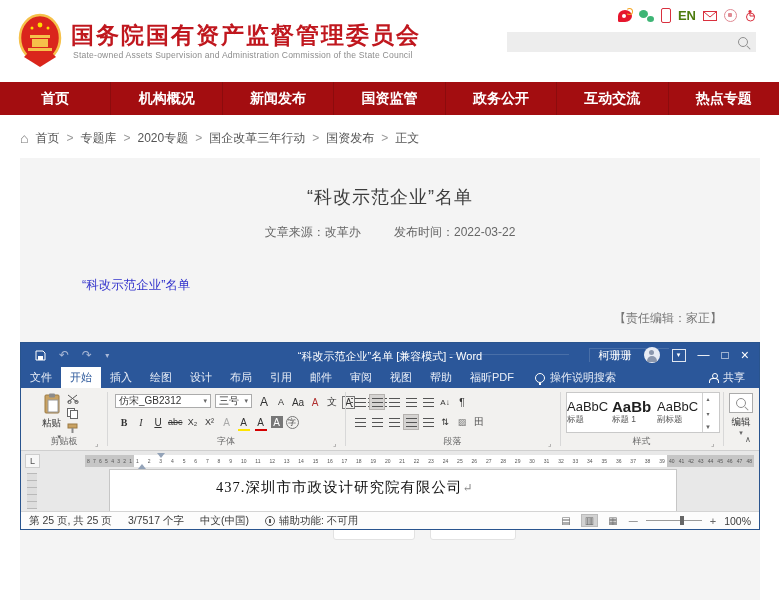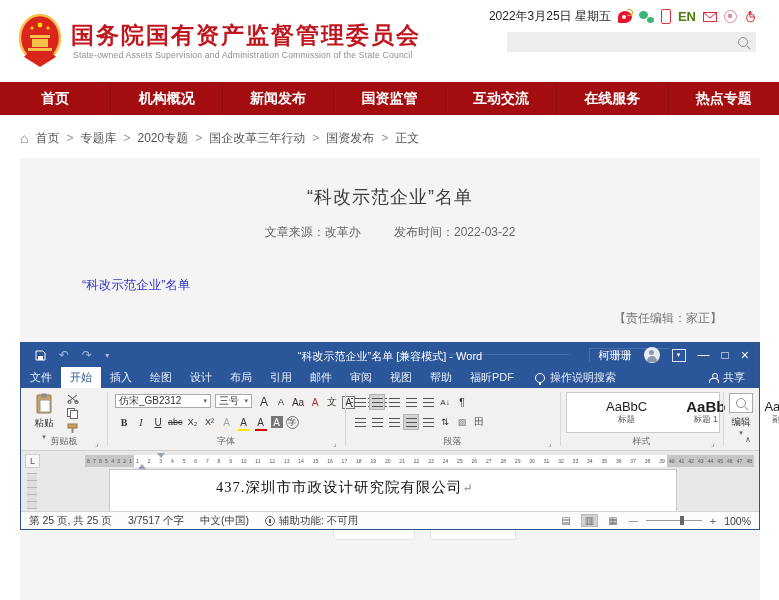--- a/index.html
+++ b/index.html
@@ -68,34 +68,34 @@
   .bulb::after{content:"";position:absolute;left:2.5px;bottom:-3px;width:2px;height:2px;background:#fff;}
   .share{margin-left:auto;display:flex;align-items:center;gap:5px;padding-right:14px;}
   .personic{width:9px;height:9px;position:relative;}
   .personic::before{content:"";position:absolute;left:2.5px;top:0;width:4px;height:4px;border-radius:50%;border:1px solid #fff;}
   .personic::after{content:"";position:absolute;left:0;top:5px;width:8px;height:4px;border-radius:4px 4px 0 0;border:1px solid #fff;border-bottom:none;}
   
   .ribbon{left:0;top:45px;width:738px;height:63px;background:#f2f1ef;border-bottom:1px solid #cfcfcf;box-sizing:border-box;font-size:10px;color:#333;}
   .gdiv{position:absolute;top:4px;bottom:4px;width:1px;background:#d8d8d8;}
   .glabel{position:absolute;bottom:2px;font-size:9px;color:#6a6a6a;text-align:center;}
   .glaunch{position:absolute;bottom:2px;font-size:8px;color:#8a8a8a;cursor:pointer;}
-  .bigbtn{position:absolute;left:6px;top:5px;width:34px;text-align:center;cursor:pointer;}
+  .bigbtn{position:absolute;left:6px;top:5px;width:34px;text-align:right;cursor:pointer;}
   .bigbtn .lbl{font-size:9.5px;margin-top:1px;}
   .minicol{position:absolute;left:46px;top:6px;display:flex;flex-direction:column;gap:4px;}
   .fbox{position:absolute;height:14px;border:1px solid #ababab;background:#fff;display:flex;align-items:center;font-size:10px;padding:0 3px;box-sizing:border-box;cursor:pointer;justify-content:space-between;}
   .rbn-ic{display:inline-flex;align-items:center;justify-content:center;min-width:14px;height:14px;cursor:pointer;font-size:10px;color:#333;}
   .rbn-row{position:absolute;display:flex;align-items:center;gap:3px;}
   .sel{background:#d5d3d1;outline:1px solid #b5b2af;}
   .yb{box-shadow:0 3px 0 -1px #ffe400;}
   .rb{box-shadow:0 3px 0 -1px #d40000;}
   .bserif{font-family:"Liberation Serif",serif;font-weight:bold;}
   .iserif{font-family:"Liberation Serif",serif;font-style:italic;}
   .ic-lines{width:11px;height:9px;background:repeating-linear-gradient(to bottom,#555 0 1px,transparent 1px 4px);}
   .ic-lines.b::before{content:"";display:block;width:2px;height:9px;margin-left:-4px;background:repeating-linear-gradient(to bottom,#555 0 1.5px,transparent 1.5px 4px);}
-  .stylecard{width:45px;text-align:center;cursor:pointer;margin-left:39px;}
+  .stylecard{width:45px;text-align:left;cursor:pointer;}
   .stylecard .prev{font-size:13px;color:#1f1f1f;line-height:15px;}
   .stylecard .nm{font-size:8.5px;color:#555;}
   .sscroll{display:flex;flex-direction:column;justify-content:space-between;width:11px;border-left:1px solid #d0d0d0;align-items:center;font-size:6px;color:#666;padding:2px 0;}
   
   .docwrap{left:0;top:108px;width:738px;height:60px;background:#e8e8e8;overflow:hidden;}
   .tabsel{position:absolute;left:4px;top:3px;width:15px;height:14px;background:#f7f7f7;border:1px solid #cdcdcd;box-sizing:border-box;font-size:9px;color:#555;text-align:center;line-height:12px;cursor:pointer;}
   .hruler{position:absolute;left:64px;top:4px;height:12px;background:#fff;display:flex;}
   .rseg{height:12px;display:flex;align-items:center;}
   .rseg.gray{background:#c6c6c6;}
   .ruler-nums{display:flex;justify-content:space-between;font-size:5px;color:#555;width:100%;padding:0 2px;box-sizing:border-box;}
@@ -130,21 +130,20 @@
     <circle cx="30" cy="15" r="1.5" fill="#ffde00"></circle>
     <rect x="12" y="22" width="20" height="3" fill="#f6c14a"></rect>
     <rect x="14" y="26" width="16" height="8" fill="#f6c14a"></rect>
     <rect x="10" y="35" width="24" height="3" fill="#f6c14a"></rect>
   </svg>
 </div>
 <div class="abs site-title">国务院国有资产监督管理委员会</div>
 <div class="abs site-sub">State-owned Assets Supervision and Administration Commission of the State Council</div>
 
 <div class="abs topbar">
-  <span>2022年3月25日 星期五</span>
   <span class="wb"></span>
   <span class="wx"></span>
   <span class="ic-phone"></span>
   <span class="lang">EN</span>
   <svg width="14" height="10">
       <rect x="0.5" y="0.5" width="13" height="9" fill="none" stroke="#d9303e"></rect>
       <path d="M1 1 L7 6 L13 1" fill="none" stroke="#d9303e"></path>
     </svg>
   <span class="ic-badge"></span>
   <svg width="13" height="13">
@@ -156,22 +155,22 @@
 
 <div class="abs searchbox">
   <span class="mag"></span>
 </div>
 
 <div class="abs nav">
   <div class="nav-item">首页</div>
   <div class="nav-item">机构概况</div>
   <div class="nav-item">新闻发布</div>
   <div class="nav-item">国资监管</div>
+  <div class="nav-item">政务公开</div>
   <div class="nav-item">互动交流</div>
-  <div class="nav-item">在线服务</div>
   <div class="nav-item">热点专题</div>
 </div>
 
 <div class="abs crumb">
   <span class="home">⌂</span>
   <span>首页</span>
   <span class="sep">&gt;</span>
   <span>专题库</span>
   <span class="sep">&gt;</span>
   <span>2020专题</span>

